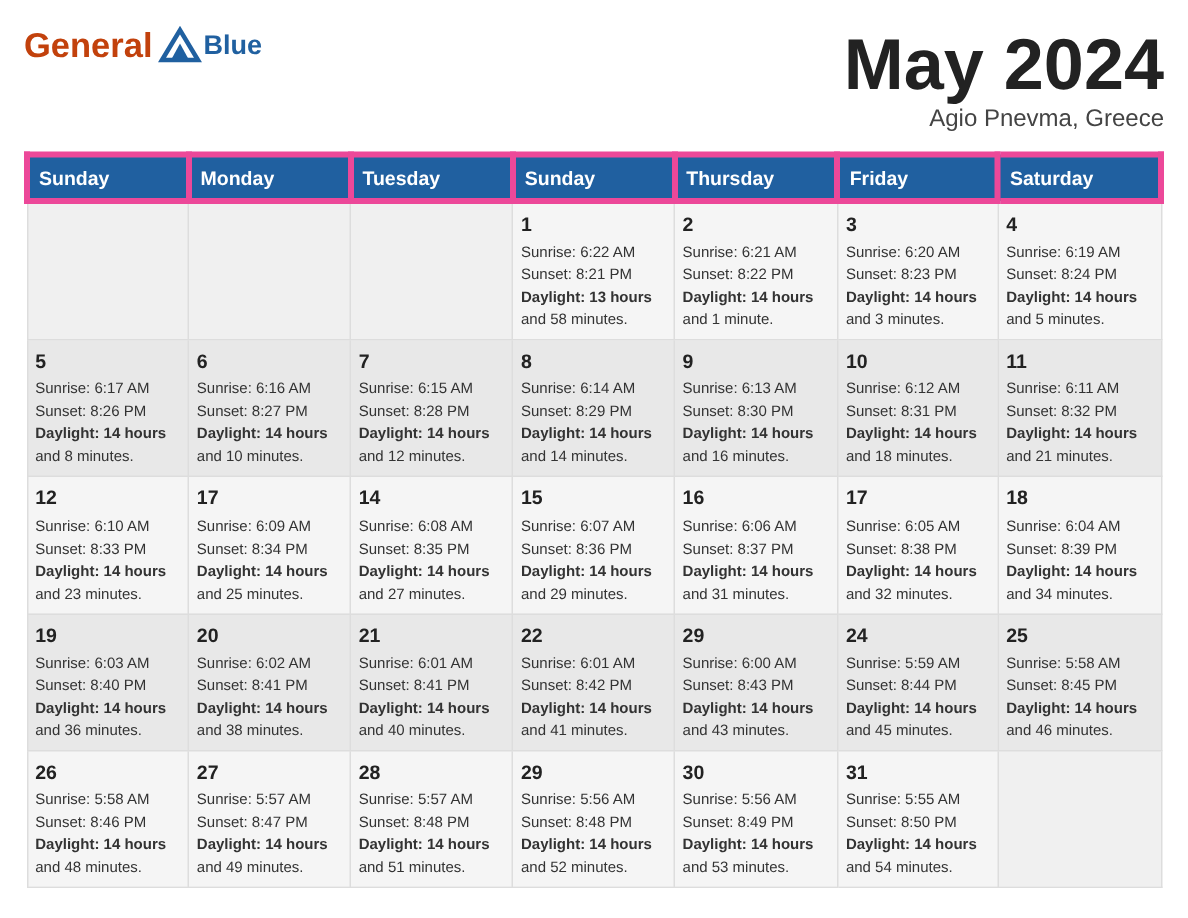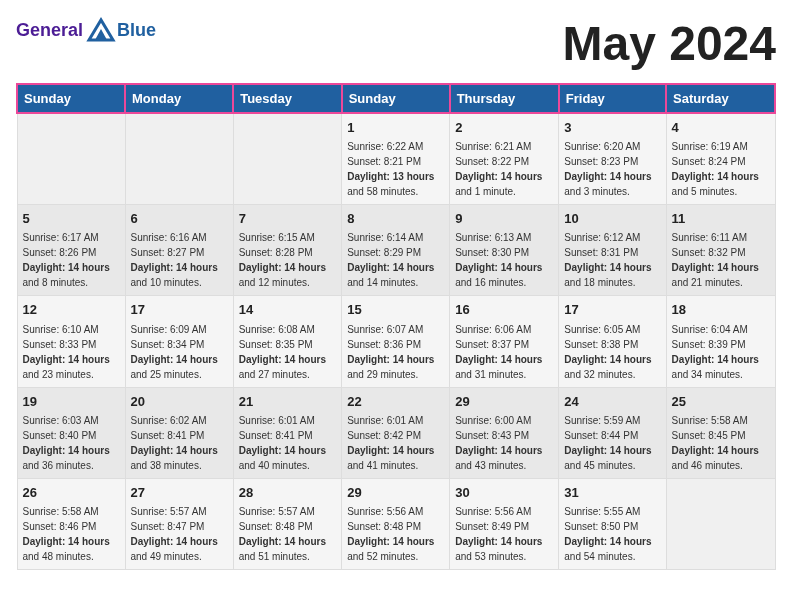--- a/index.html
+++ b/index.html
@@ -14,23 +14,23 @@
       display: flex;
       justify-content: space-between;
       align-items: flex-start;
       margin-bottom: 12px;
     }
     .logo {
       display: flex;
       align-items: center;
     }
     .logo-text-general {
-      font-size: 18px;
-      font-weight: bold;
-      color: #4c1d95;
+      font-size: 23px;
+      font-weight: bold;
+      color: #c2410c;
     }
     .logo-text-blue {
       font-size: 18px;
       font-weight: bold;
       color: #2060a0;
     }
     .logo-icon {
       width: 32px;
       height: 28px;
       margin-left: 2px;
@@ -52,21 +52,21 @@
       border-collapse: collapse;
       border: 1px solid #ccc;
     }
     .calendar-table th {
       background-color: #2060a0;
       color: #fff;
       text-align: left;
       padding: 6px 6px;
       font-size: 13px;
       font-weight: bold;
-      border: 2px solid #ec4899;
+      border: 4px solid #ec4899;
     }
     .calendar-table td {
       vertical-align: top;
       padding: 5px 5px;
       font-size: 10.5px;
       color: #333;
       border: 1px solid #ddd;
       width: 113px;
       min-height: 80px;
       line-height: 1.4;
@@ -100,20 +100,21 @@
   <div class="logo">
     <span class="logo-text-general">General</span>
     <svg class="logo-icon" viewBox="0 0 32 28" xmlns="http://www.w3.org/2000/svg">
       <polygon points="4,24 16,4 28,24" fill="none" stroke="#2060a0" stroke-width="3"></polygon>
       <polygon points="10,24 22,24 16,13" fill="#2060a0"></polygon>
     </svg>
     <span class="logo-text-blue">Blue</span>
   </div>
   <div class="title-block">
     <div class="month-title">May 2024</div>
+    <div class="location-title">Agio Pnevma, Greece</div>
   </div>
 </div>
 
 <table class="calendar-table">
   <thead>
     <tr>
       <th>Sunday</th>
       <th>Monday</th>
       <th>Tuesday</th>
       <th>Sunday</th>

